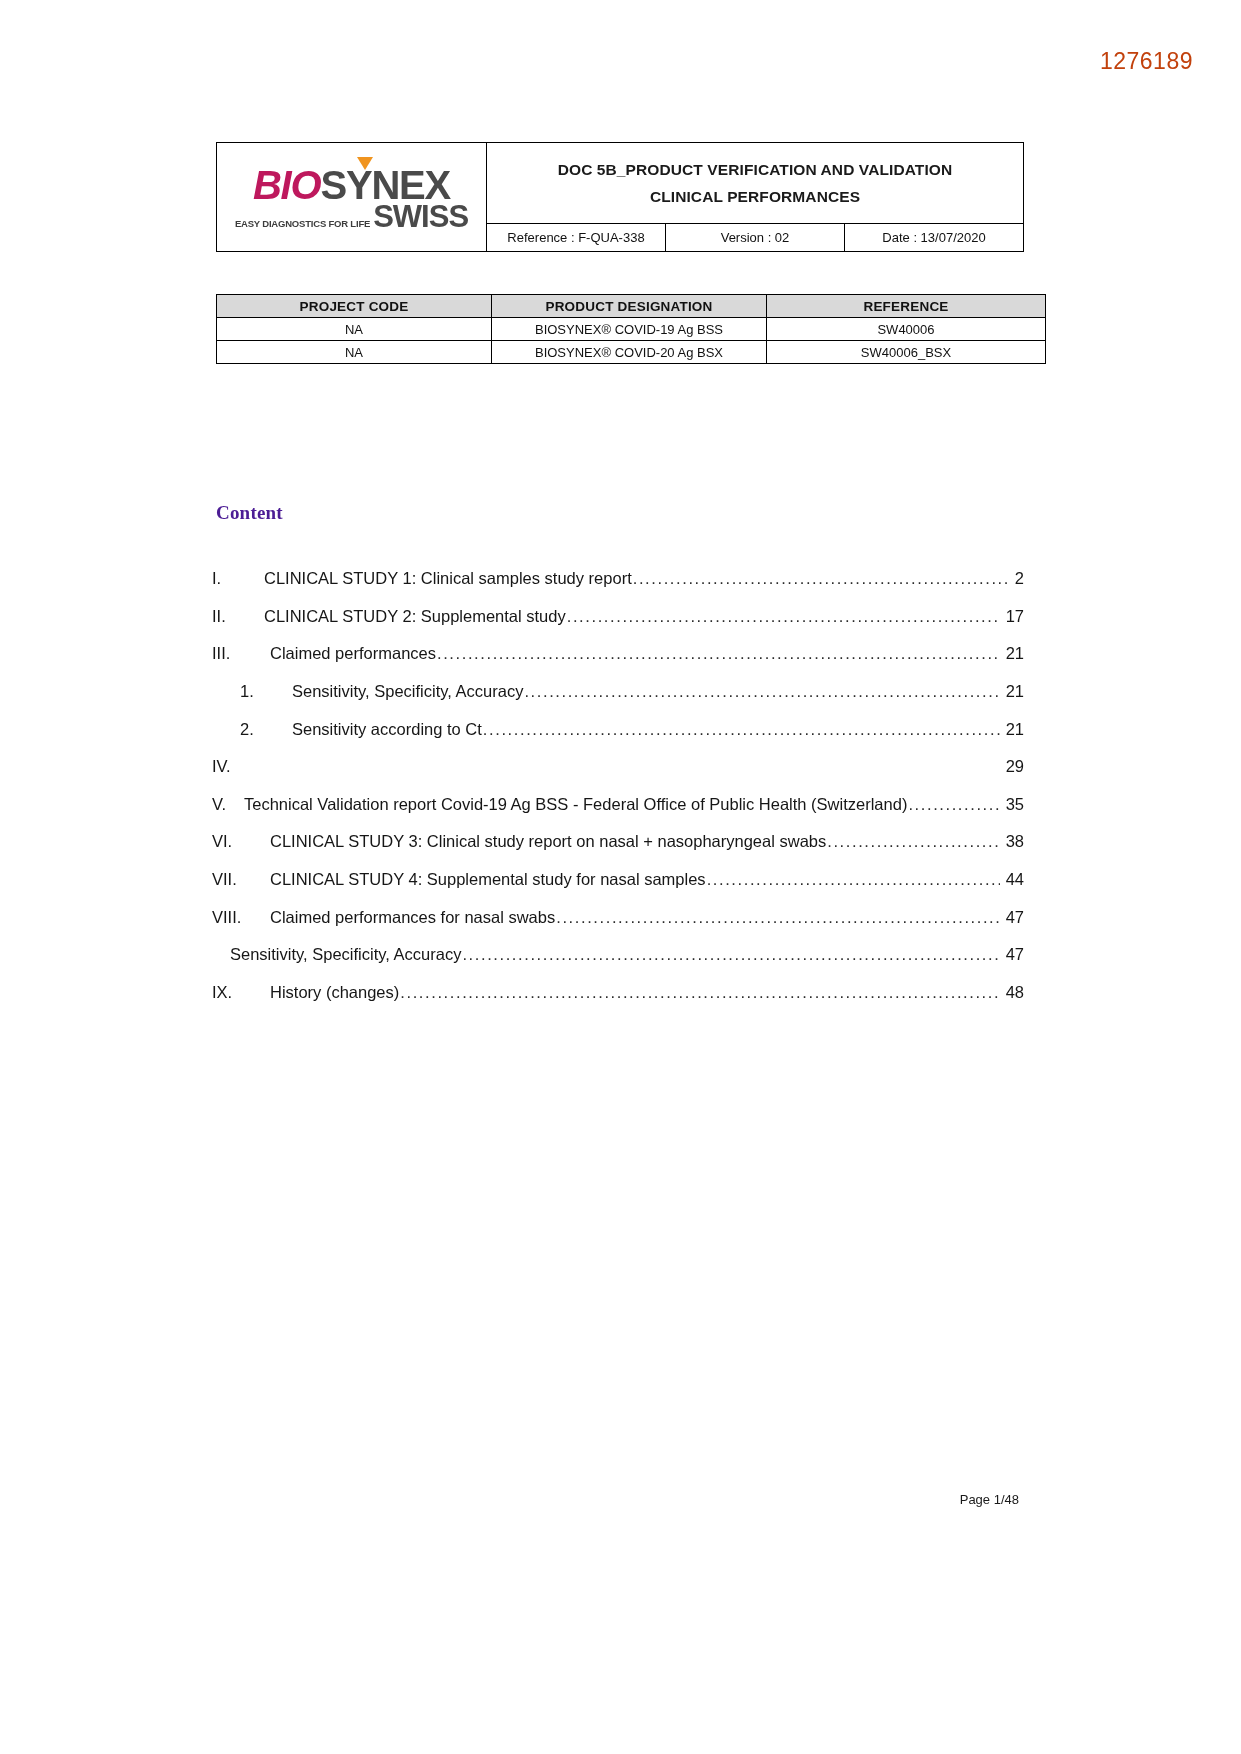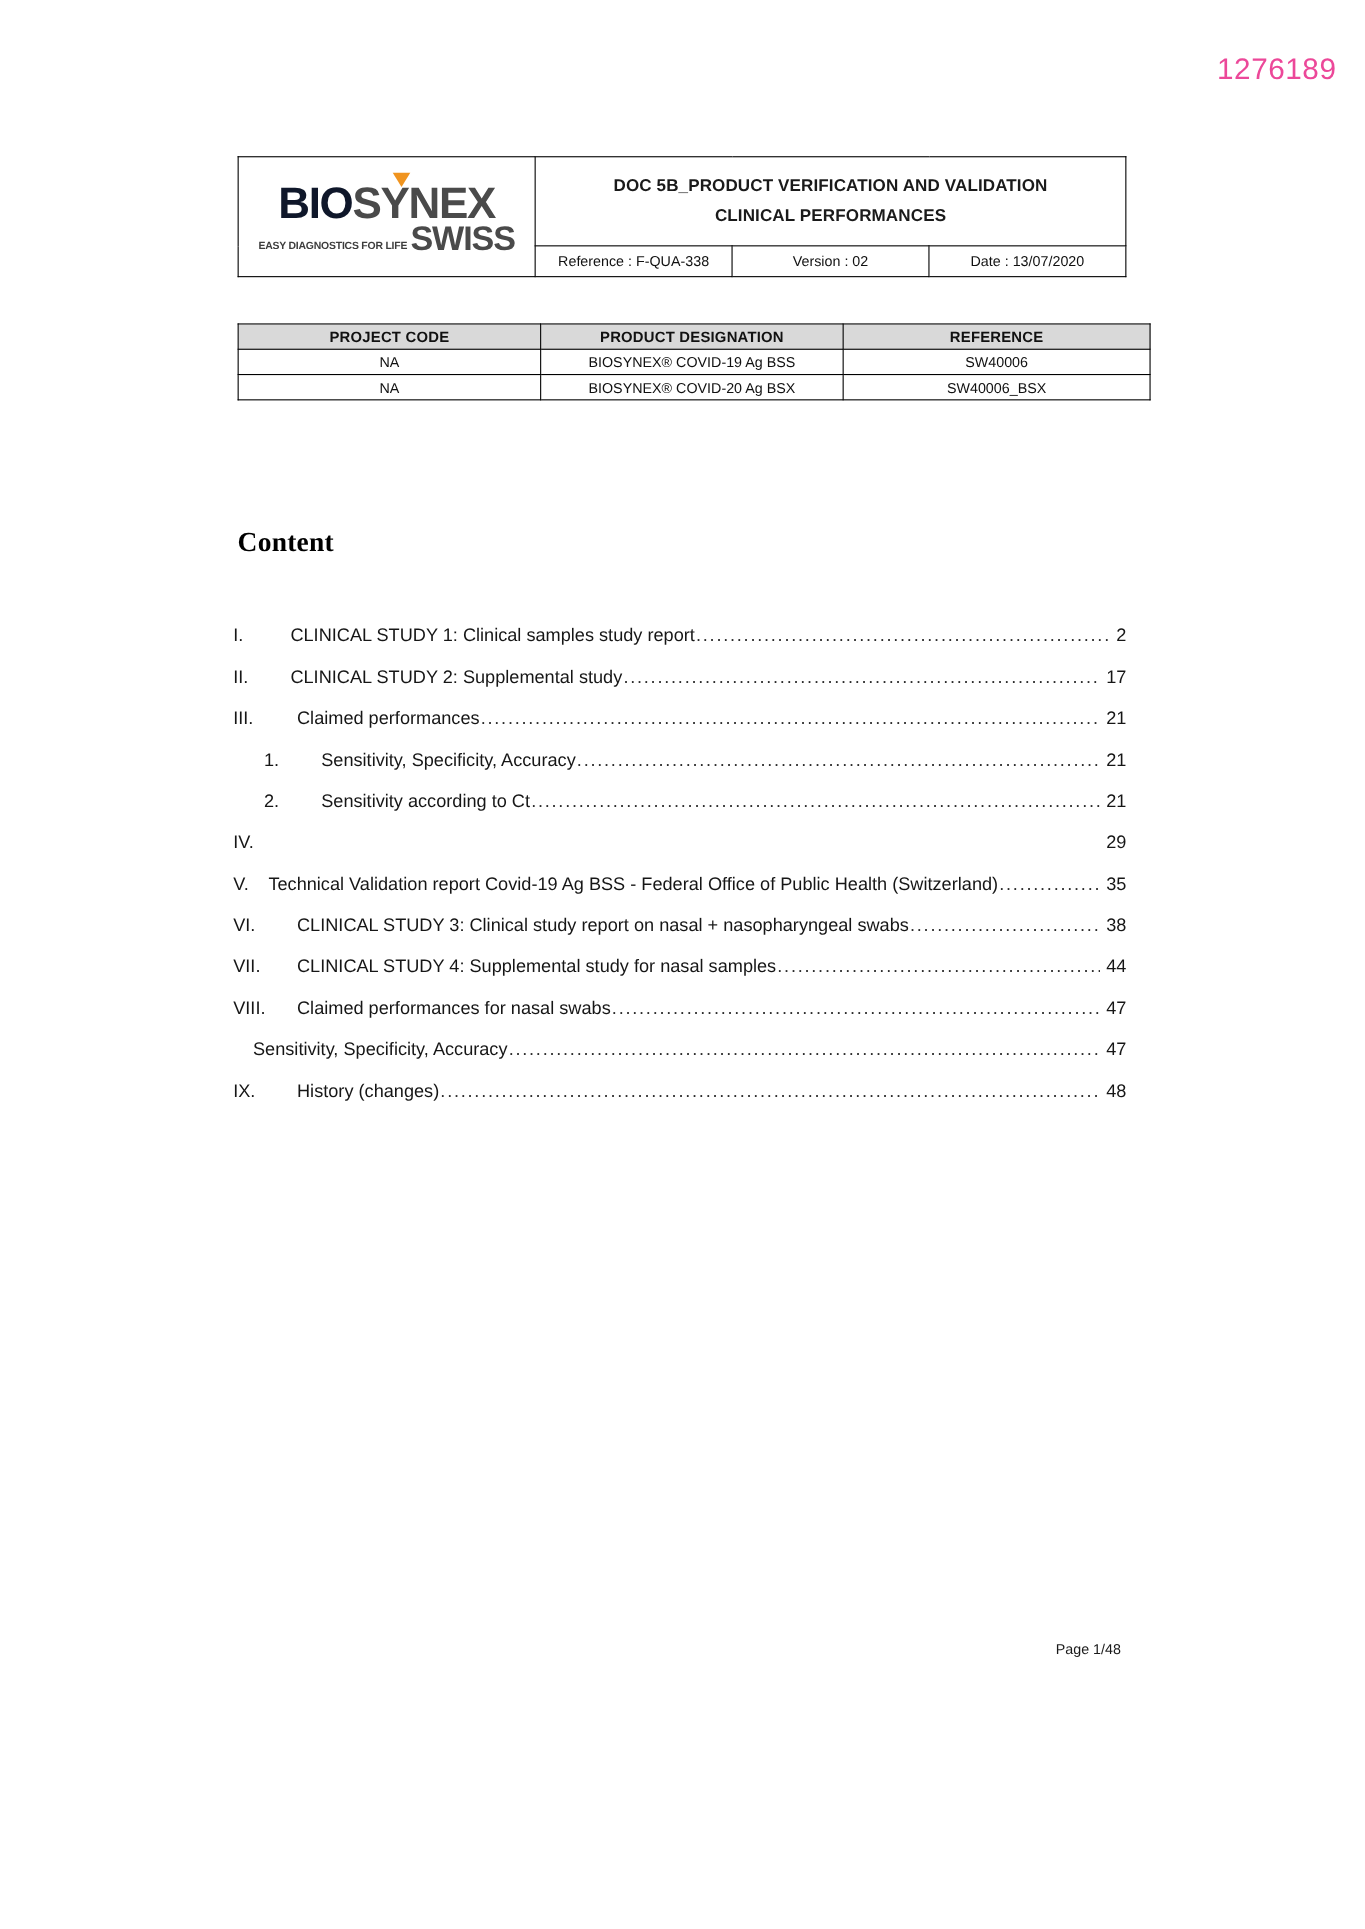--- a/index.html
+++ b/index.html
@@ -16,25 +16,25 @@
     height: 1754px;
     background: #ffffff;
     margin: 0 auto;
     overflow: hidden;
     box-sizing: border-box;
   }
   
   .stamp {
     position: absolute;
     top: 48px;
-    right: 26px;
+    right: 48px;
     font-family: "Liberation Sans", sans-serif;
-    font-size: 27px;
+    font-size: 23px;
     letter-spacing: 0.5px;
-    color: #ec4899;
+    color: #c2410c;
   }
   
   .header-table {
     position: absolute;
     left: 216px;
     top: 142px;
     width: 808px;
     border-collapse: collapse;
     table-layout: fixed;
   }
@@ -75,21 +75,21 @@
   }
   .logo-row1 {
     position: relative;
     display: inline-block;
     font-size: 40px;
     font-weight: bold;
     letter-spacing: -1.2px;
     line-height: 1;
     white-space: nowrap;
   }
-  .logo-bio { color: #0f172a; }
+  .logo-bio { color: #be185d; font-style: italic; }
   .logo-synex { color: #4a4a4a; margin-top: 33px; }
   .logo-tri {
     position: absolute;
     top: -8px;
     left: 104px;
     width: 0; height: 0;
     border-left: 8px solid transparent;
     border-right: 8px solid transparent;
     border-top: 13px solid #f0941f;
   }
@@ -138,25 +138,25 @@
     font-size: 13.5px;
     letter-spacing: 0.2px;
   }
   .col-code { width: 268px; }
   .col-desig { width: 268px; }
   .col-ref { width: 272px; }
   
   .content-heading {
     position: absolute;
     left: 216px;
-    top: 480px;
+    top: 502px;
     font-family: "Liberation Serif", serif;
-    font-size: 25px;
-    font-weight: bold;
-    color: #000000;
+    font-size: 19px;
+    font-weight: bold;
+    color: #4c1d95;
     letter-spacing: 0.2px;
   }
   
   .toc {
     position: absolute;
     left: 212px;
     top: 568px;
     width: 812px;
   }
   .toc-row {

